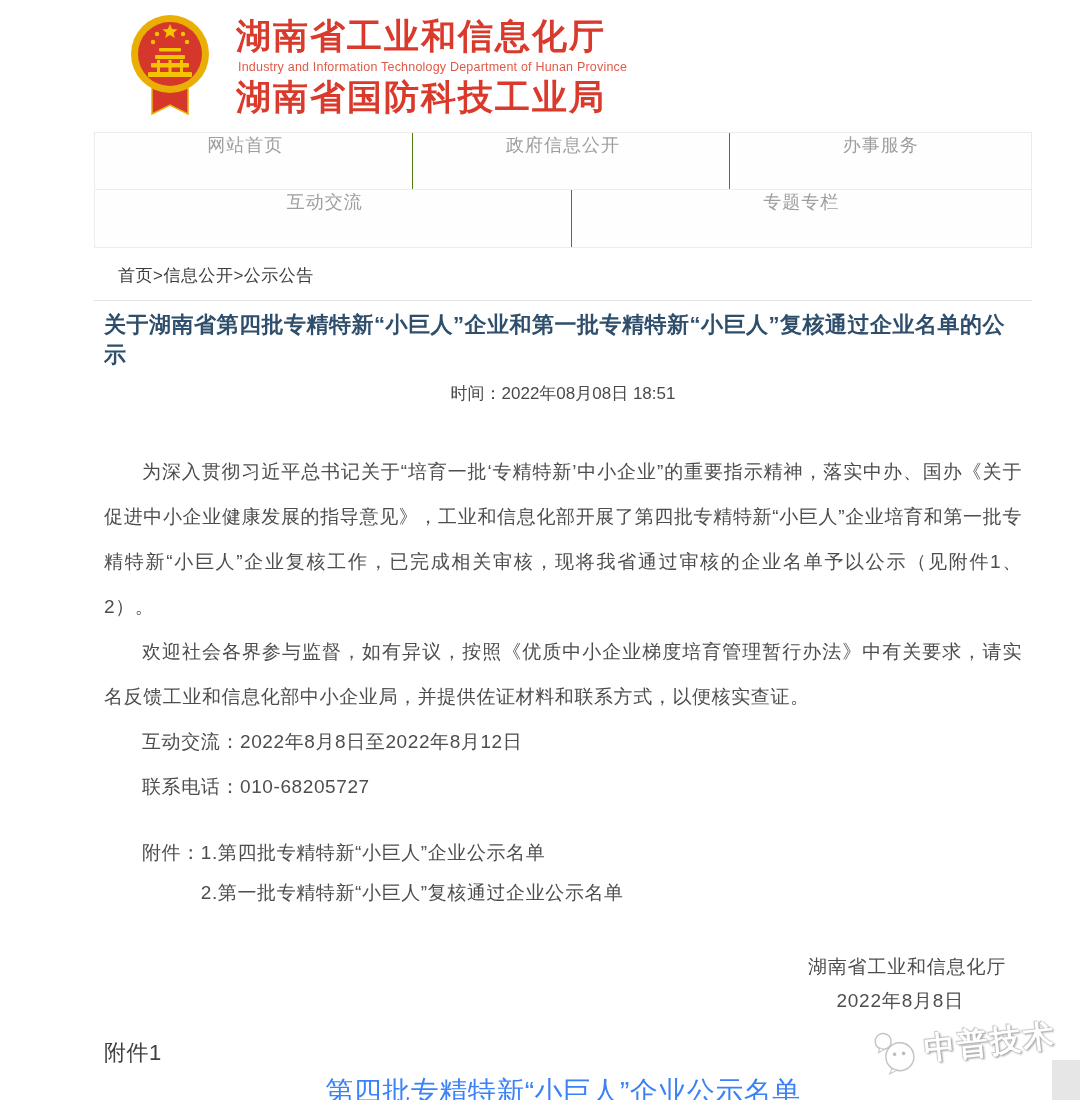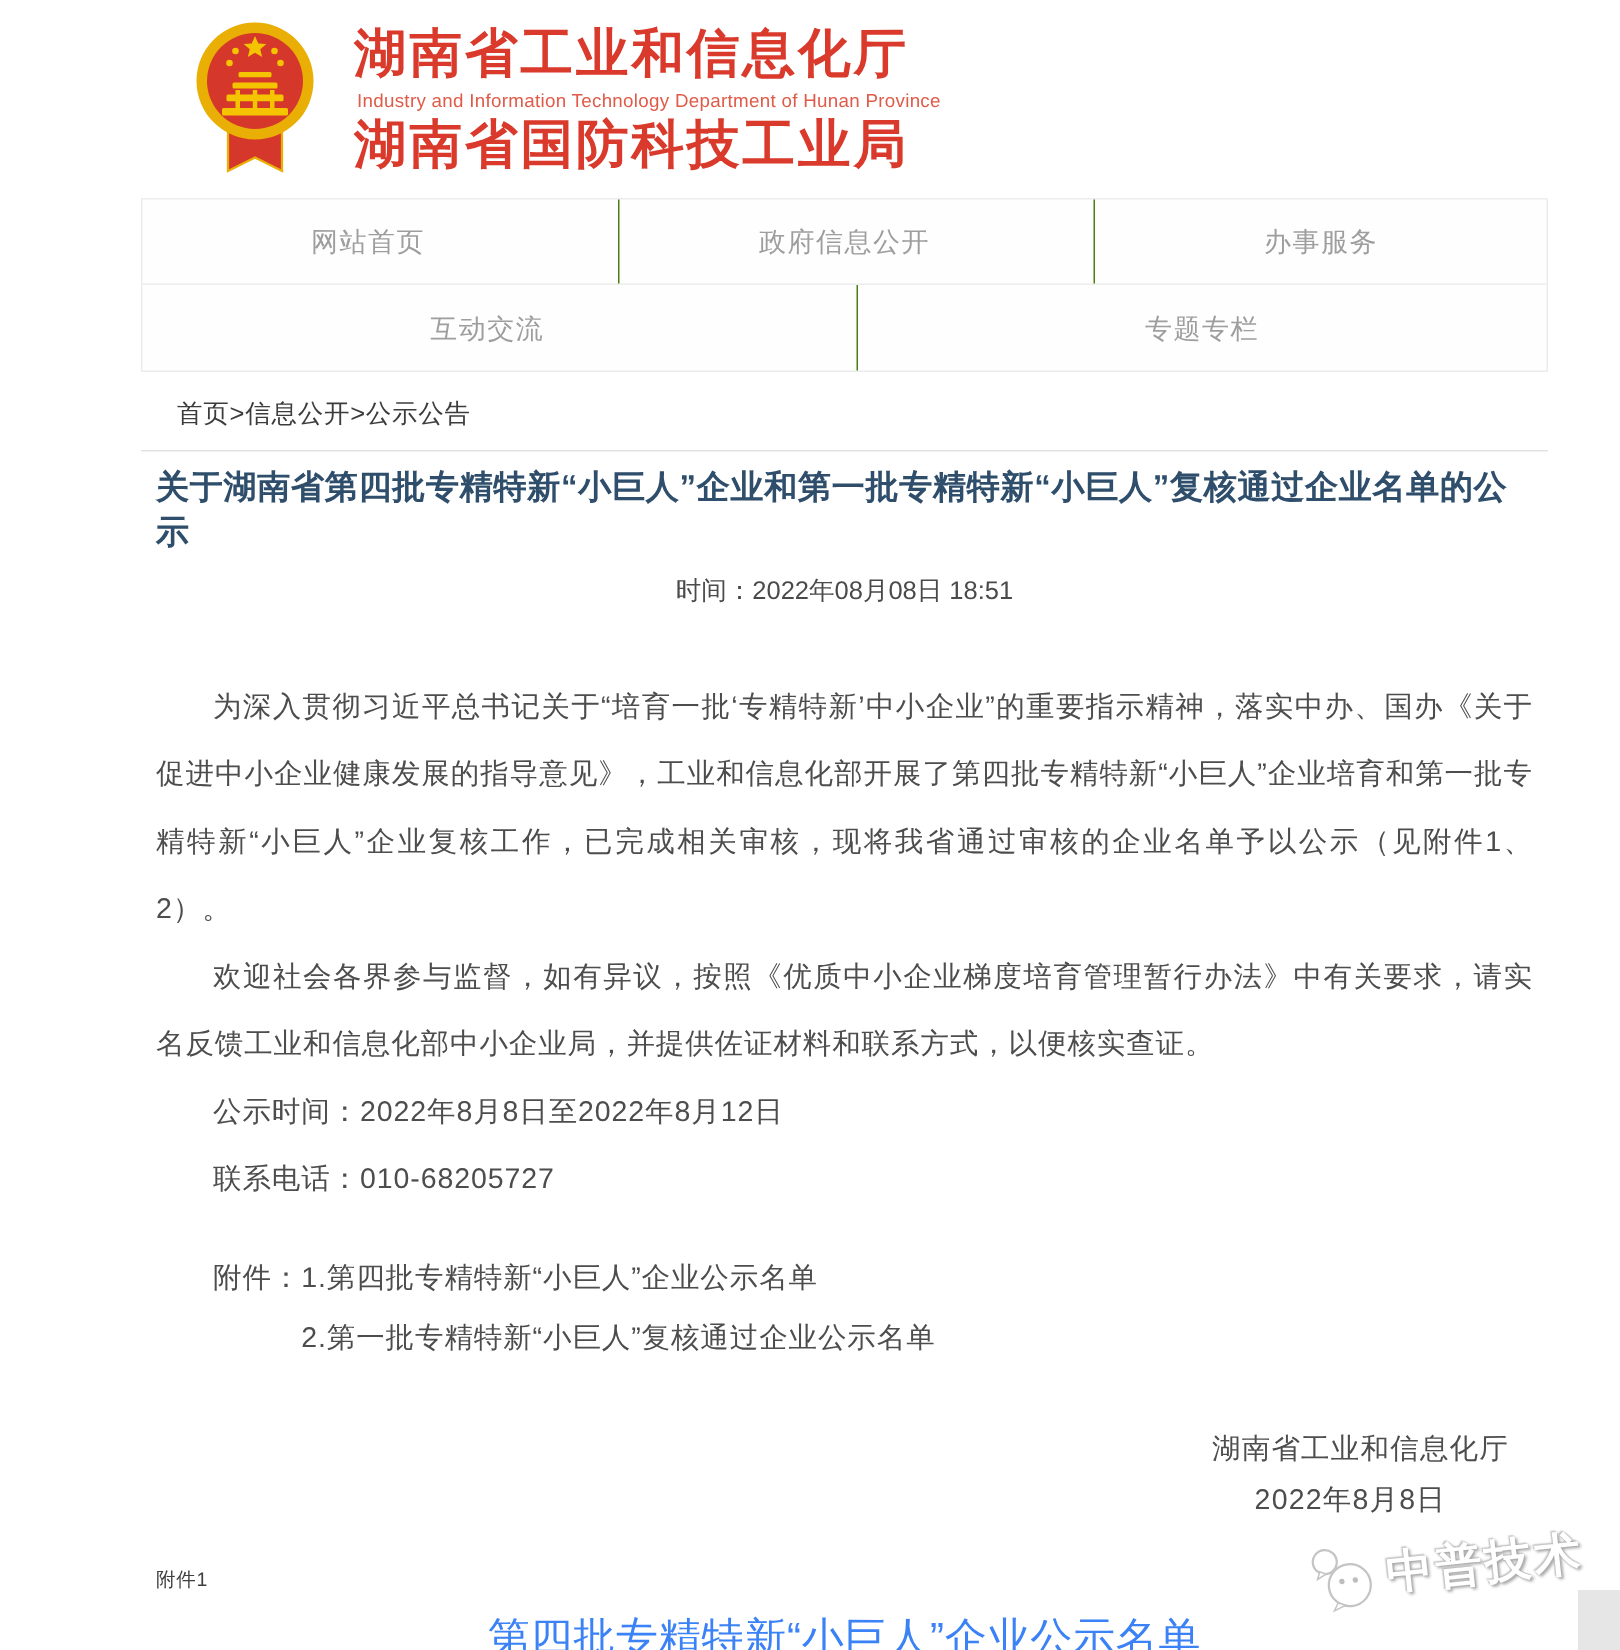--- a/index.html
+++ b/index.html
@@ -11,21 +11,21 @@
   .site-header { height:132px; display:flex; align-items:center; padding-left:84px; gap:26px; }
   .emblem { width:80px; height:108px; flex:0 0 auto; }
   .org-block { display:flex; flex-direction:column; }
   .org-cn { color:#d93a2b; font-size:35px; font-weight:bold; letter-spacing:2px; line-height:40px; }
   .org-en { color:#e05a48; font-size:12.5px; letter-spacing:.2px; line-height:16px; margin:3px 16px 2px 2px; }
 
   
   .navbar { margin:0 48px; border:1px solid #ececec; background:#fefefe; }
   .nav-row { display:flex; height:57px; }
   .nav-row.first { border-bottom:1px solid #ececec; }
-  .nav-cell { flex:1; display:flex; align-items:center; justify-content:center;
+  .nav-cell { flex:1; display:flex; align-items:flex-start; justify-content:center;
               color:#9e9e9e; font-size:18px; letter-spacing:1px; cursor:pointer; }
   .nav-cell + .nav-cell { border-left:1px solid #4d7c0f;margin-left:16px; }
 
   
   .breadcrumb { margin:0 48px; padding:16px 24px 13px; font-size:17px; color:#3c3c3c;
                 border-bottom:1px solid #e3e3e3; letter-spacing:.5px; }
 
   
   .article { margin:0 48px; padding:0 10px; }
   .article-title { margin-top:9px; text-align:left; color:#2e4e6b; font-weight:bold;
@@ -38,21 +38,21 @@
 
   .attachments { margin-top:24px; display:flex; color:#4d4d4d; font-size:19px; line-height:40px; letter-spacing:.6px; }
   .attach-label { padding-left:2em; white-space:nowrap; }
   .attach-items > div { cursor:pointer; }
 
   .signature { margin-top:40px; text-align:right; color:#4d4d4d; font-size:19px; letter-spacing:.8px; }
   .sig-org { line-height:28px; padding-right:16px; }
   .sig-date { line-height:40px; padding-right:58px; }
 
   
-  .attach1-label { margin-top:20px; color:#3f3f3f; font-size:13px; line-height:24px; letter-spacing:.5px; }
+  .attach1-label { margin-top:20px; color:#3f3f3f; font-size:22px; line-height:24px; letter-spacing:.5px; }
   .table-title { margin-top:8px; text-align:center; color:#3b82f6; font-weight:normal; font-size:28px; letter-spacing:.5px; }
   .table-outer { margin:8px 20px 0; border-top:2px solid #6b6b6b; padding-top:3px; }
   table.gov-table { width:100%; border-collapse:separate; border-spacing:0; border:2px solid #2e2e2e; }
   .gov-table th { font-weight:normal; color:#333; font-size:18px; height:42px; text-align:center;
                   border-bottom:6px solid #14532d; background:#fff; }
   .gov-table td { color:#444; font-size:17px; height:34px; text-align:center;
                   border-top:2px solid #2e2e2e; background:#fff; }
   .gov-table th.c1, .gov-table td.c1 { width:95px;  border-right:2px solid #2e2e2e; }
   .gov-table th.c2, .gov-table td.c2 { width:222px; border-right:2px solid #2e2e2e; }
   .gov-table td.c3 { text-align:left; padding-left:3px; }
@@ -124,21 +124,21 @@
 
   <div class="breadcrumb">首页&gt;信息公开&gt;公示公告</div>
 
   <div class="article">
     <div class="article-title">关于湖南省第四批专精特新“小巨人”企业和第一批专精特新“小巨人”复核通过企业名单的公示</div>
     <div class="article-time">时间：2022年08月08日 18:51</div>
 
     <div class="article-body">
       <p>为深入贯彻习近平总书记关于“培育一批‘专精特新’中小企业”的重要指示精神，落实中办、国办《关于促进中小企业健康发展的指导意见》，工业和信息化部开展了第四批专精特新“小巨人”企业培育和第一批专精特新“小巨人”企业复核工作，已完成相关审核，现将我省通过审核的企业名单予以公示（见附件1、2）。</p>
       <p>欢迎社会各界参与监督，如有异议，按照《优质中小企业梯度培育管理暂行办法》中有关要求，请实名反馈工业和信息化部中小企业局，并提供佐证材料和联系方式，以便核实查证。</p>
-      <div class="info-line">公示时间：2022年8月8日至2022年8月12日</div>
+      <div class="info-line">互动交流：2022年8月8日至2022年8月12日</div>
       <div class="info-line">联系电话：010-68205727</div>
     </div>
 
     <div class="attachments">
       <div class="attach-label">附件：</div>
       <div class="attach-items">
         <div>1.第四批专精特新“小巨人”企业公示名单</div>
         <div>2.第一批专精特新“小巨人”复核通过企业公示名单</div>
       </div>
     </div>

